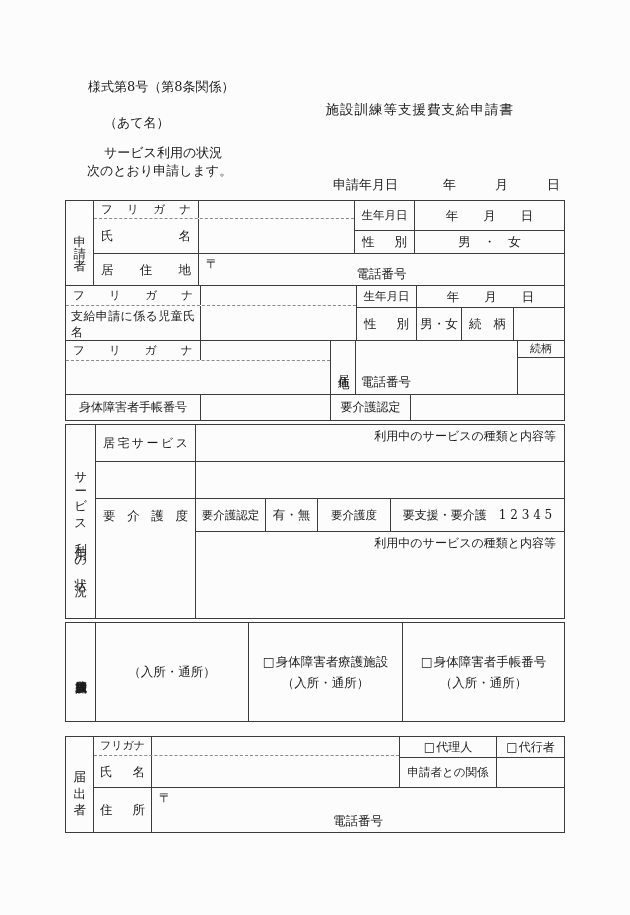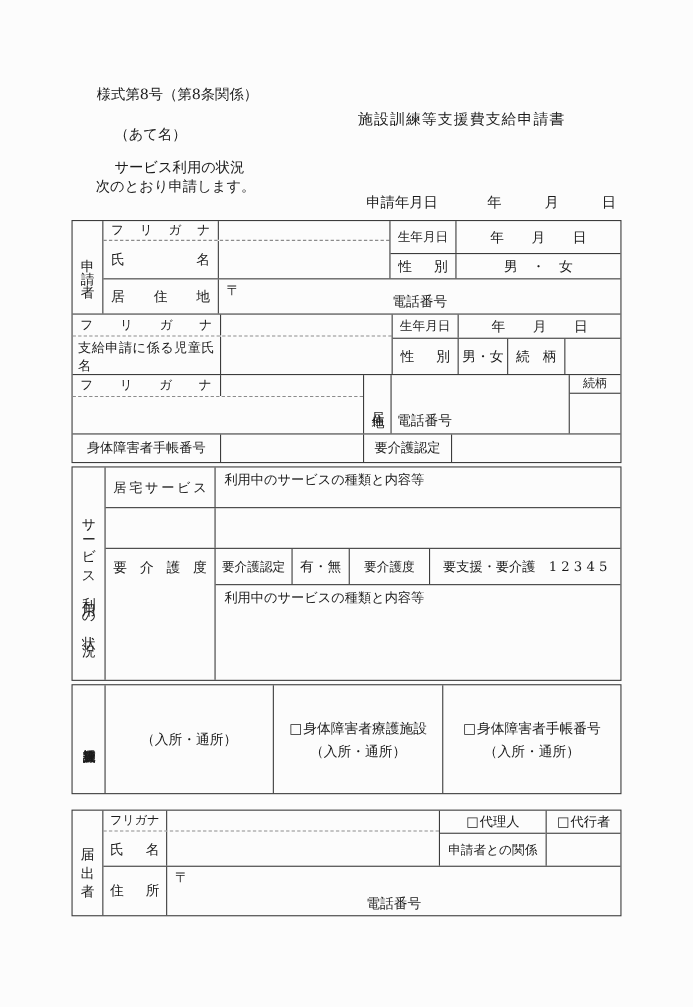--- a/index.html
+++ b/index.html
@@ -17,21 +17,21 @@
   .r{display:flex;flex-direction:row;box-sizing:border-box;}
   .c{display:flex;flex-direction:column;box-sizing:border-box;}
   .cell{box-sizing:border-box;overflow:hidden;font-size:12.5px;line-height:1.25;}
   .br{border-right:1px solid #3c3c3c;}
   .bl{border-left:1px solid #3c3c3c;}
   .bb{border-bottom:1px solid #3c3c3c;}
   .bt{border-top:1px solid #3c3c3c;}
   .db{border-bottom:1px dashed #8b8b8b;}
   .jl{text-align:justify;text-align-last:justify;padding:0 7px;display:block;}
   .ctr{display:flex;align-items:center;justify-content:center;text-align:center;}
-  .topleft{padding:4px 8px 0 8px;}
+  .topleft{padding:4px 8px 0 8px;text-align:right;}
   .rel{position:relative;}
   .vwrap{display:flex;align-items:center;justify-content:center;}
   .vt{writing-mode:vertical-rl;white-space:nowrap;line-height:1;}
   .f11{font-size:11px;} .f115{font-size:11.5px;} .f12{font-size:12px;} .f125{font-size:12.5px;}
   .lbl2{display:block;text-align:justify;text-align-last:justify;padding:2px 5px 0 5px;line-height:1.35;}
   .phone-c{position:absolute;left:0;right:0;bottom:3px;text-align:center;font-size:12.5px;}
   .phone-l{position:absolute;left:5px;bottom:4px;font-size:12.5px;}
   .postal{position:absolute;top:2px;left:7px;font-size:12.5px;}
   .flex1{flex:1;}
   .chk{display:inline-block;margin-right:1px;}

